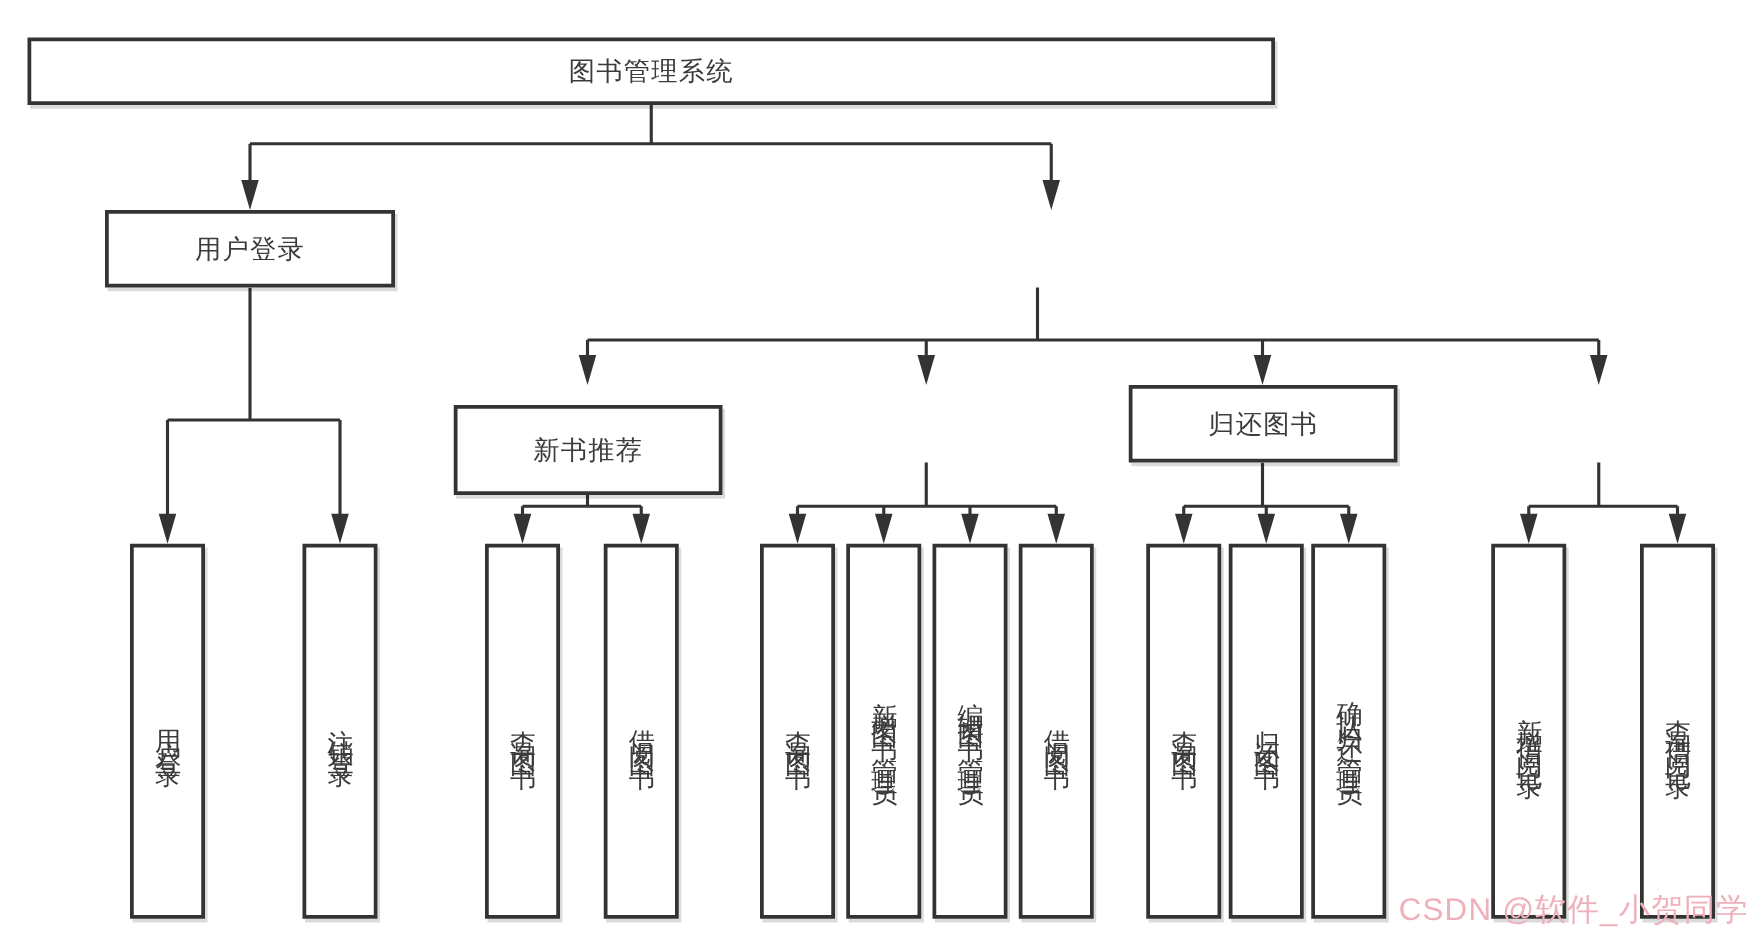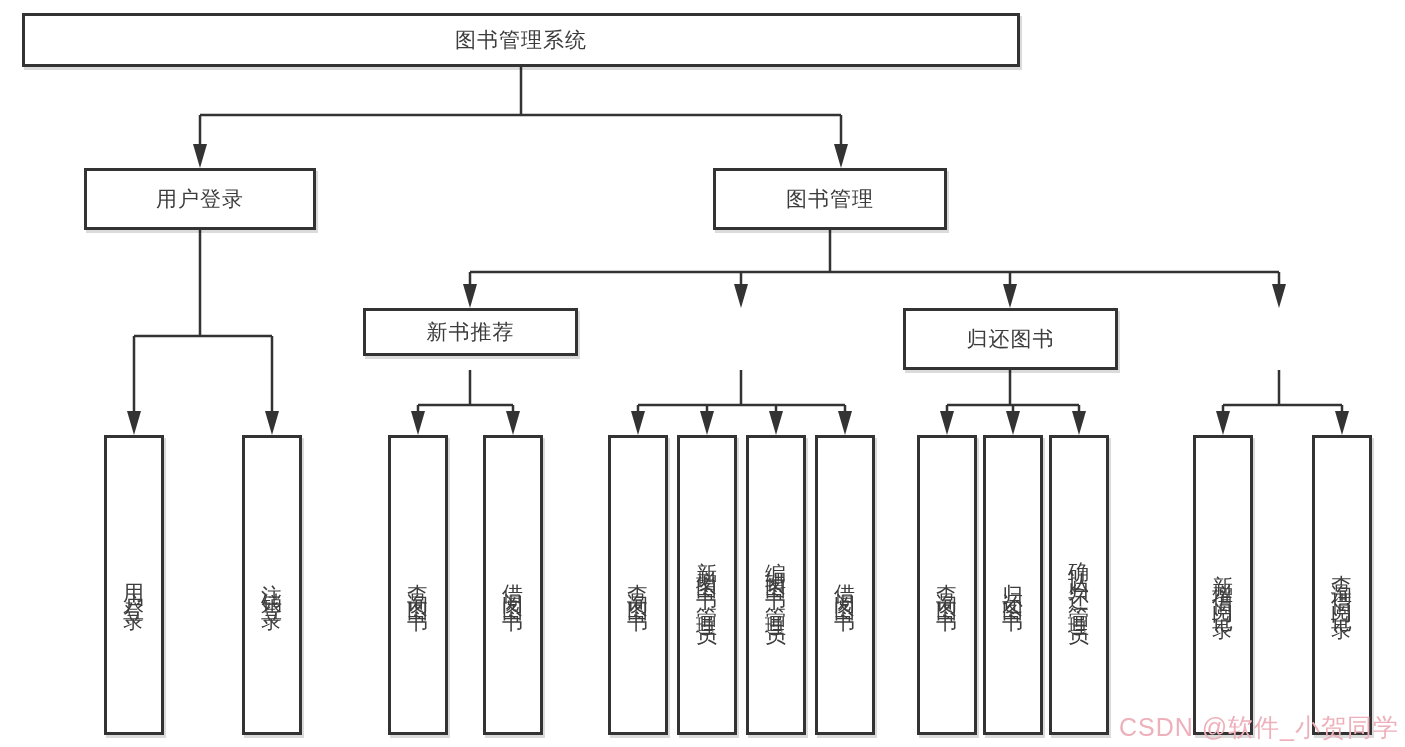--- a/index.html
+++ b/index.html
@@ -90,26 +90,25 @@
       <polygon points="1079,435 1072,411 1086,411" fill="#333333" stroke="none"></polygon>
     </g>
 
     <g>
       <path d="M1279,370 V405 M1223,405 H1342 M1223,405 V413 M1342,405 V413"></path>
       <polygon points="1223,435 1216,411 1230,411" fill="#333333" stroke="none"></polygon>
       <polygon points="1342,435 1335,411 1349,411" fill="#333333" stroke="none"></polygon>
     </g>
   </svg>
 
-  <div class="box" style="left:22px;top:13px;width:998px;height:54px">图书管理系统</div>
+  <div class="box" style="left:22px;top:30px;width:998px;height:54px">图书管理系统</div>
 
   <div class="box" style="left:84px;top:168px;width:232px;height:62px">用户登录</div>
-  <div class="box" style="left:713px;top:168px;width:234px;height:62px">图书管理</div>
 
-  <div class="box" style="left:363px;top:308px;width:215px;height:48px">新书推荐</div>
+  <div class="box" style="left:363px;top:324px;width:215px;height:72px">新书推荐</div>
   <div class="box" style="left:903px;top:308px;width:215px;height:62px">归还图书</div>
 
   <div class="box v" style="left:104px;top:435px;width:60px;height:300px">用户登录</div>
   <div class="box v" style="left:242px;top:435px;width:60px;height:300px">注销登录</div>
 
   <div class="box v" style="left:388px;top:435px;width:60px;height:300px">查询图书</div>
   <div class="box v" style="left:483px;top:435px;width:60px;height:300px">借阅图书</div>
 
   <div class="box v" style="left:608px;top:435px;width:60px;height:300px">查询图书</div>
   <div class="box v" style="left:677px;top:435px;width:60px;height:300px">新增图书（管理员）</div>

